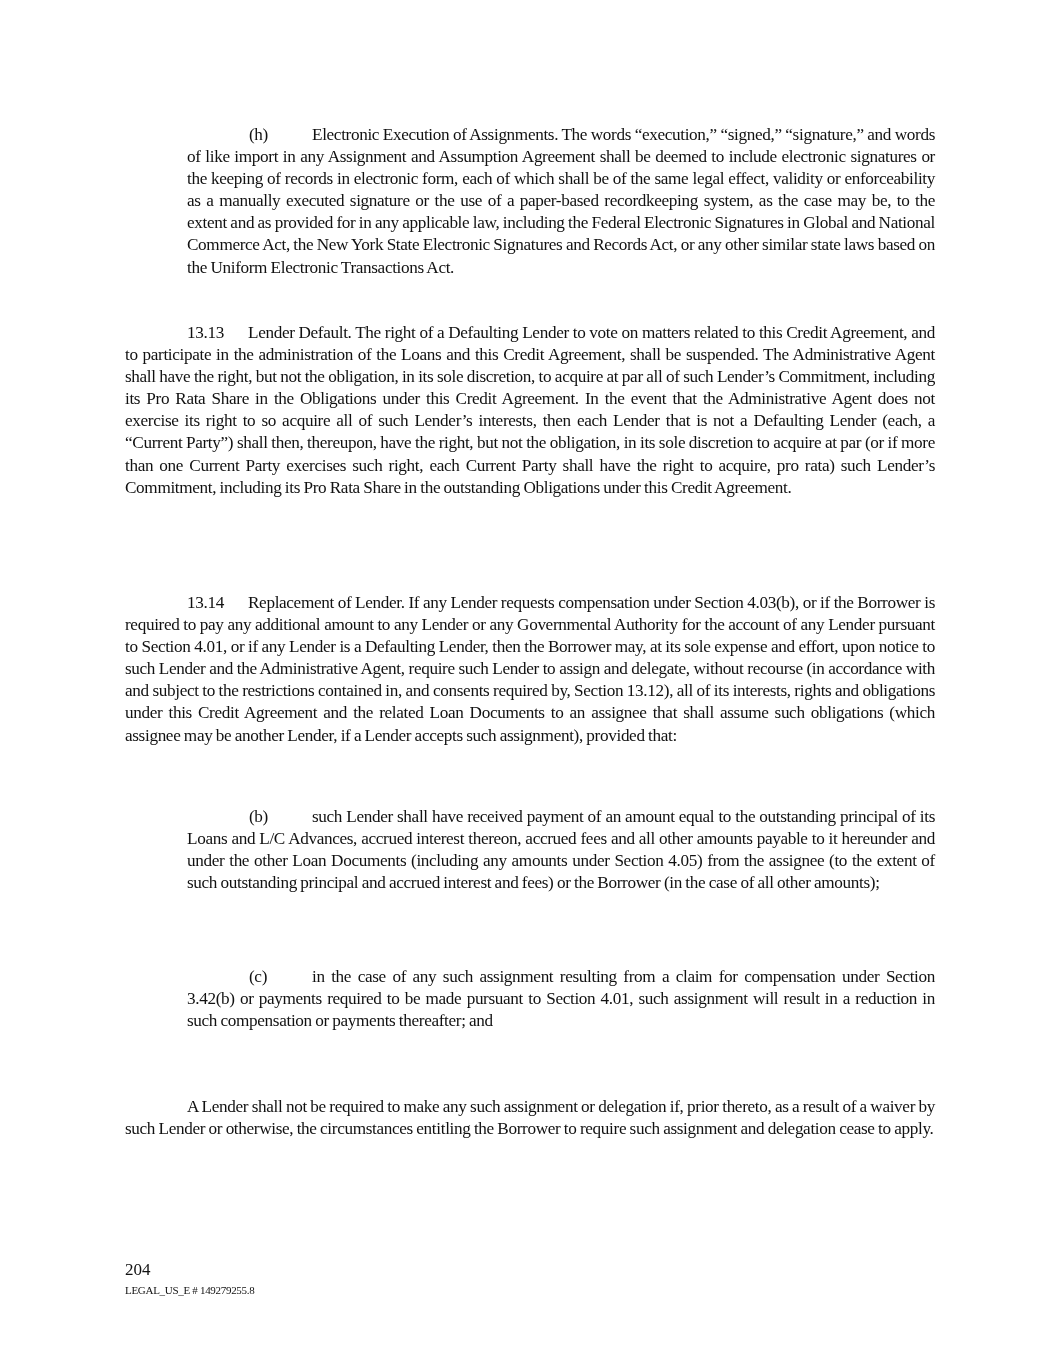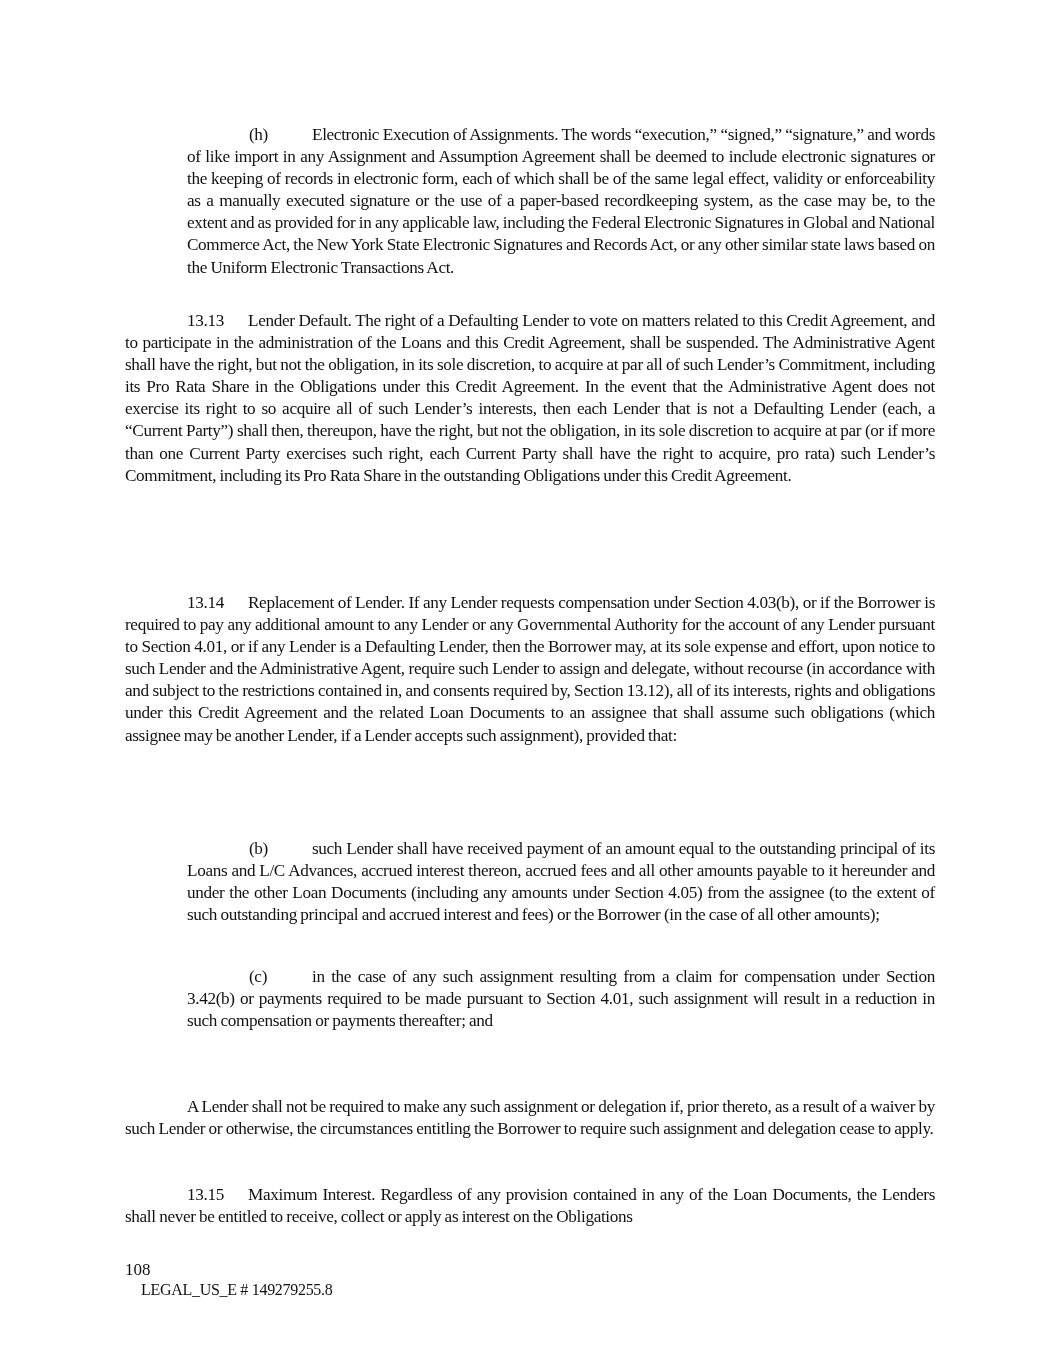--- a/index.html
+++ b/index.html
@@ -19,55 +19,52 @@
     }
     .para.indented { left: 187px; width: 748px; }
     .first-indent { text-indent: 62px; }
     .label { display: inline-block; min-width: 63px; text-indent: 0; }
     .sec-num { display: inline-block; min-width: 61px; text-indent: 0; }
     .footer-page {
       position: absolute; left: 125px; top: 1260px;
       font-size: 17px; line-height: 20px;
     }
     .footer-id {
-      position: absolute; left: 141px; top: 1283px;
-      font-size: 16px; line-height: 14px; letter-spacing: -0.3px;
+      position: absolute; left: 125px; top: 1283px;
+      font-size: 11px; line-height: 14px; letter-spacing: -0.3px;
     }
   </style>
 </head>
 <body>
 
 <div class="page">
 
   <div class="para indented first-indent" style="top:124px;">
     <span class="label">(h)</span><span>Electronic Execution of Assignments.  The words “execution,” “signed,” “signature,” and words of like import in any Assignment and Assumption Agreement shall be deemed to include electronic signatures or the keeping of records in electronic form, each of which shall be of the same legal effect, validity or enforceability as a manually executed signature or the use of a paper-based recordkeeping system, as the case may be, to the extent and as provided for in any applicable law, including the Federal Electronic Signatures in Global and National Commerce Act, the New York State Electronic Signatures and Records Act, or any other similar state laws based on the Uniform Electronic Transactions Act.</span>
   </div>
 
-  <div class="para first-indent" style="top:310px;">
+  <div class="para first-indent" style="top:322px;">
     <span class="sec-num">13.13</span><span>Lender Default.  The right of a Defaulting Lender to vote on matters related to this Credit Agreement, and to participate in the administration of the Loans and this Credit Agreement, shall be suspended.  The Administrative Agent shall have the right, but not the obligation, in its sole discretion, to acquire at par all of such Lender’s Commitment, including its Pro Rata Share in the Obligations under this Credit Agreement.  In the event that the Administrative Agent does not exercise its right to so acquire all of such Lender’s interests, then each Lender that is not a Defaulting Lender (each, a “Current Party”) shall then, thereupon, have the right, but not the obligation, in its sole discretion to acquire at par (or if more than one Current Party exercises such right, each Current Party shall have the right to acquire, pro rata) such Lender’s Commitment, including its Pro Rata Share in the outstanding Obligations under this Credit Agreement.</span>
   </div>
 
   <div class="para first-indent" style="top:552px;margin-top:40px;">
     <span class="sec-num">13.14</span><span>Replacement of Lender.  If any Lender requests compensation under Section 4.03(b), or if the Borrower is required to pay any additional amount to any Lender or any Governmental Authority for the account of any Lender pursuant to Section 4.01, or if any Lender is a Defaulting Lender, then the Borrower may, at its sole expense and effort, upon notice to such Lender and the Administrative Agent, require such Lender to assign and delegate, without recourse (in accordance with and subject to the restrictions contained in, and consents required by, Section 13.12), all of its interests, rights and obligations under this Credit Agreement and the related Loan Documents to an assignee that shall assume such obligations (which assignee may be another Lender, if a Lender accepts such assignment), provided that:</span>
   </div>
 
 
-  <div class="para indented first-indent" style="top:838px;">
+  <div class="para indented first-indent" style="top:806px;">
     <span class="label">(b)</span><span>such Lender shall have received payment of an amount equal to the outstanding principal of its Loans and L/C Advances, accrued interest thereon, accrued fees and all other amounts payable to it hereunder and under the other Loan Documents (including any amounts under Section 4.05) from the assignee (to the extent of such outstanding principal and accrued interest and fees) or the Borrower (in the case of all other amounts);</span>
   </div>
 
   <div class="para indented first-indent" style="top:966px;">
     <span class="label">(c)</span><span>in the case of any such assignment resulting from a claim for compensation under Section 3.42(b) or payments required to be made pursuant to Section 4.01, such assignment will result in a reduction in such compensation or payments thereafter; and</span>
   </div>
 
 
   <div class="para first-indent" style="top:1096px;">
     <span>A Lender shall not be required to make any such assignment or delegation if, prior thereto, as a result of a waiver by such Lender or otherwise, the circumstances entitling the Borrower to require such assignment and delegation cease to apply.</span>
   </div>
 
-  <div class="para first-indent" style="top:1184px;">
-    <span class="sec-num">13.15</span><span>Maximum Interest.  Regardless of any provision contained in any of the Loan Documents, the Lenders shall never be entitled to receive, collect or apply as interest on the Obligations</span>
-  </div>
 
-  <div class="footer-page">108</div>
+  <div class="footer-page">204</div>
   <div class="footer-id">LEGAL_US_E # 149279255.8</div>
 
 </div>
 
 </body></html>

